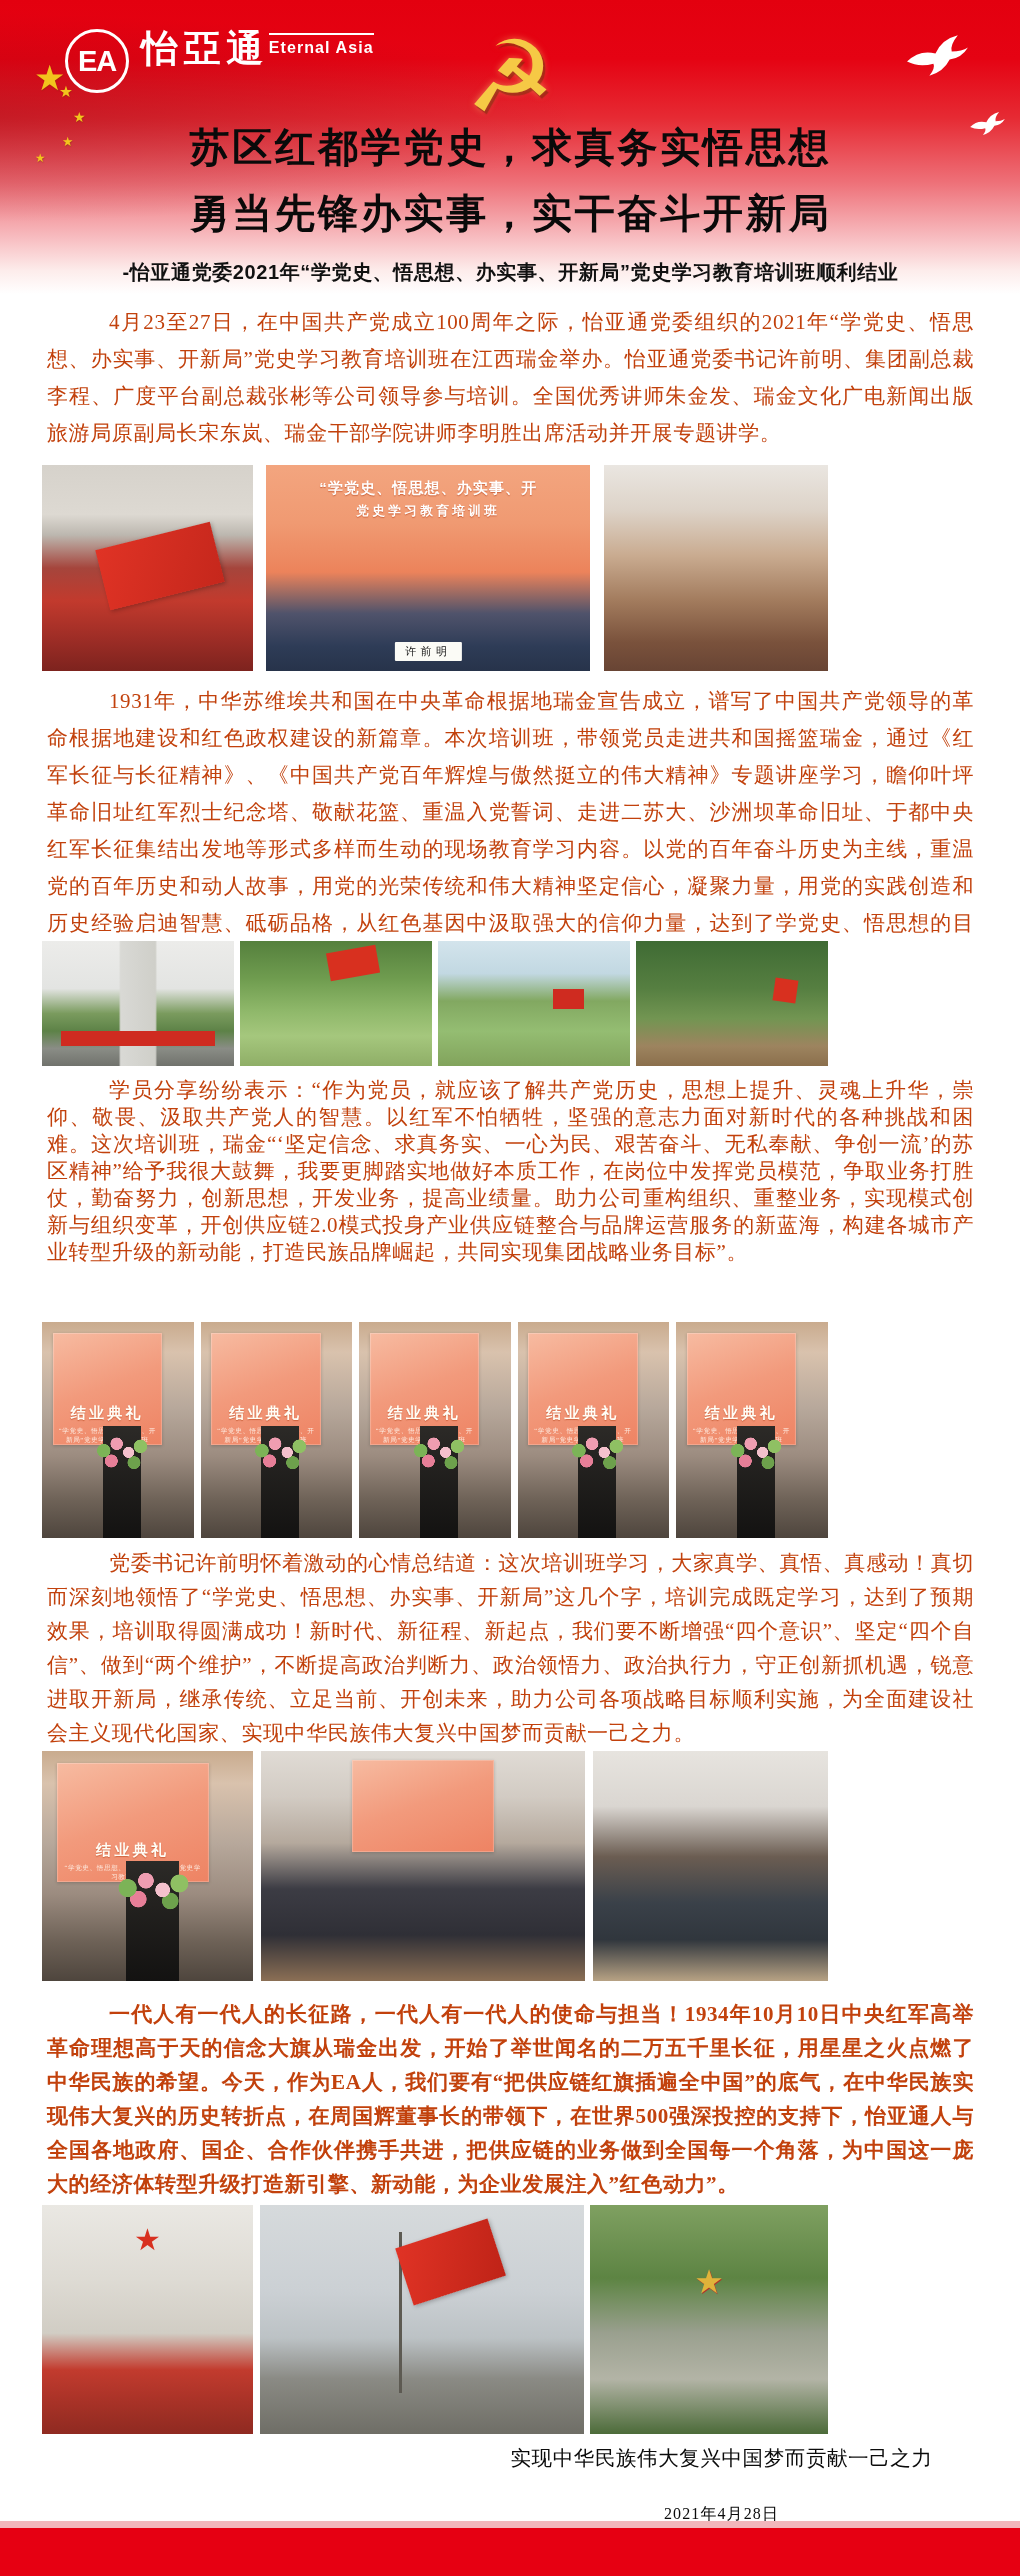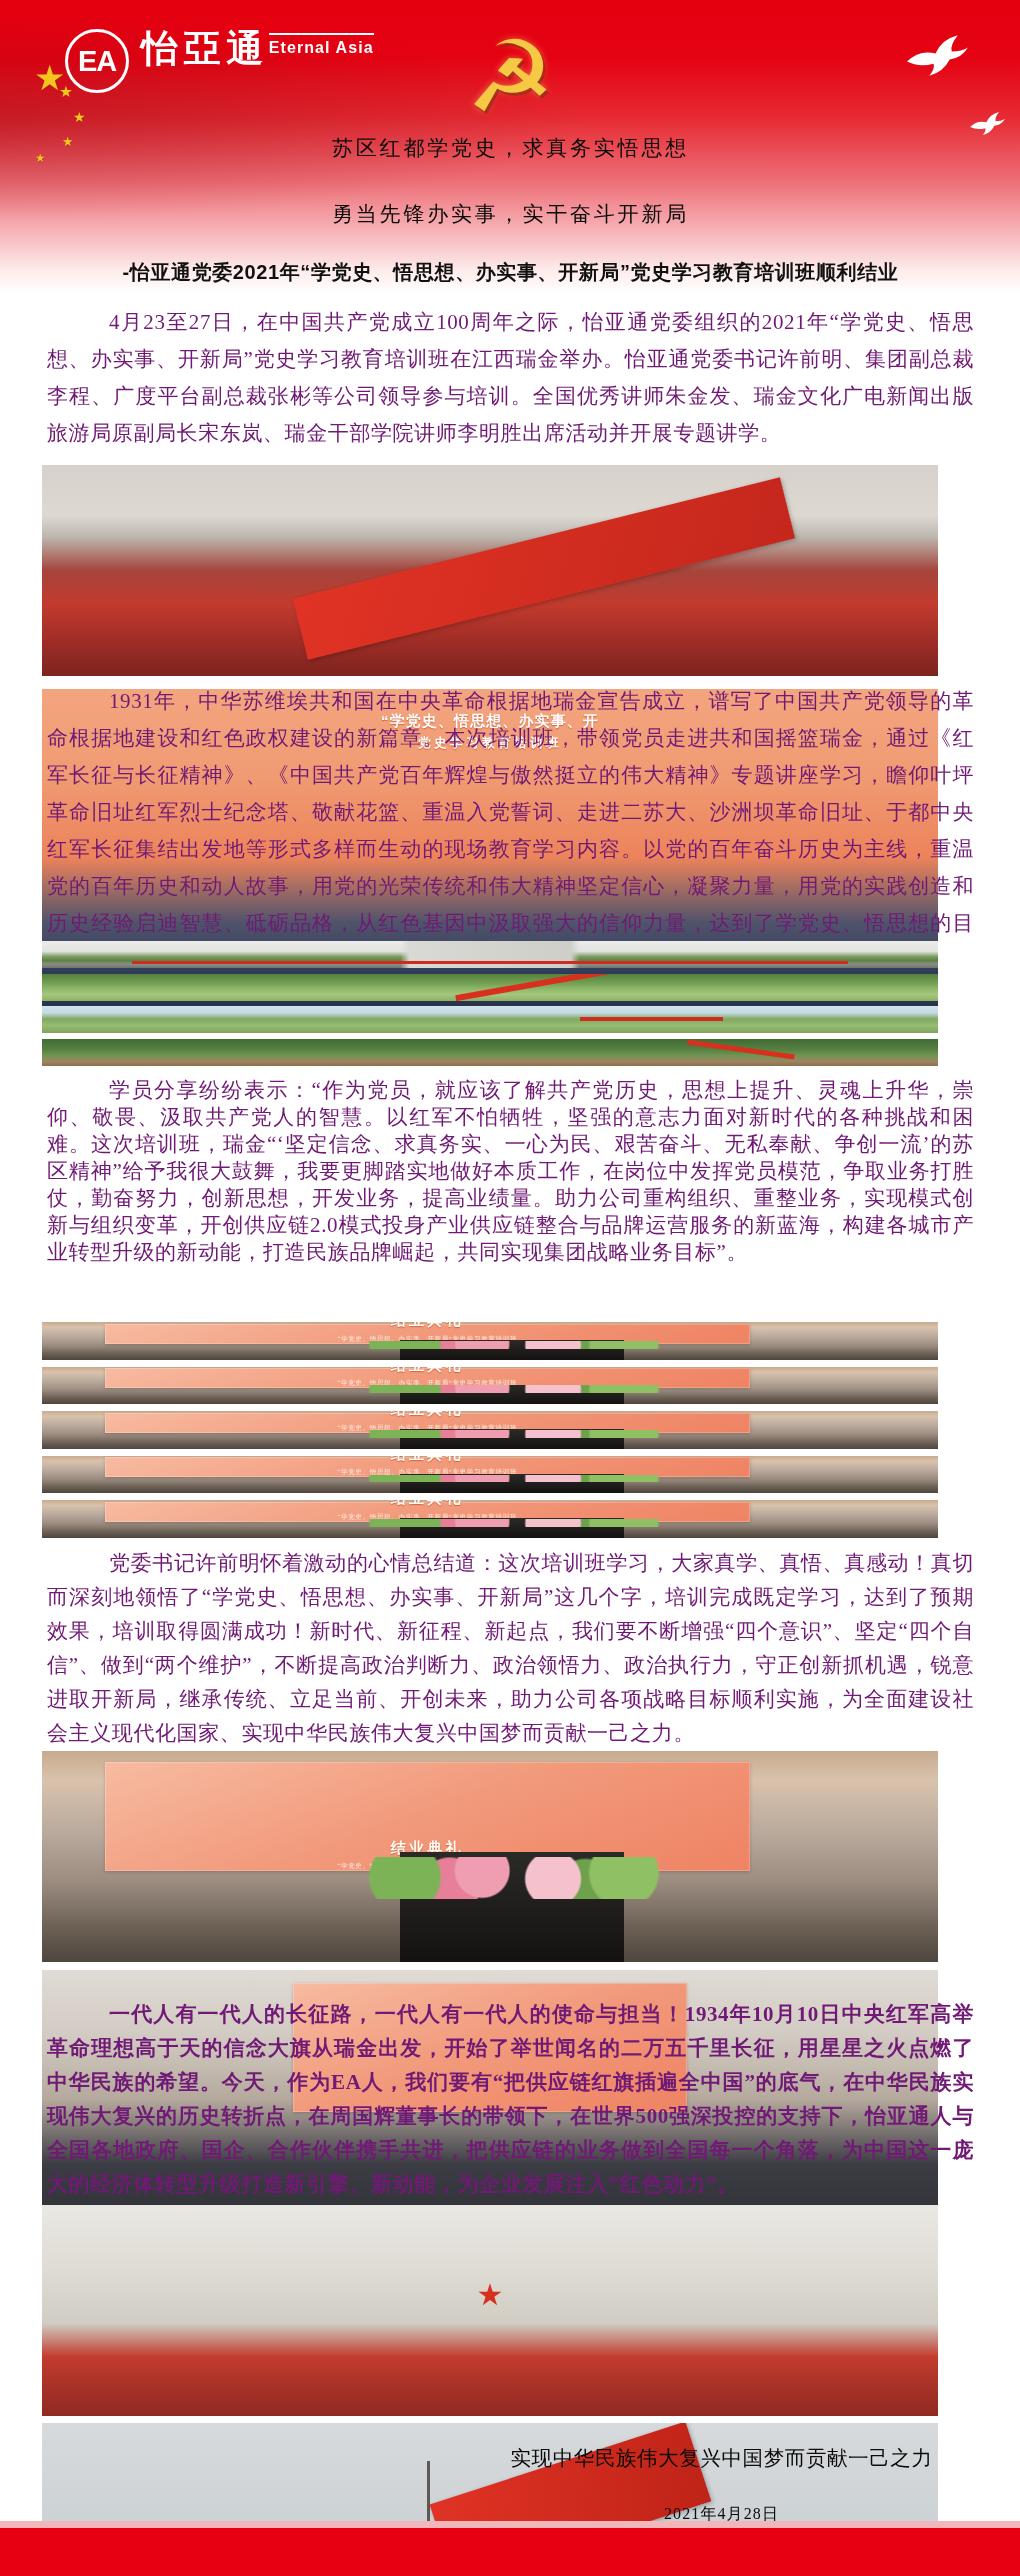--- a/index.html
+++ b/index.html
@@ -29,37 +29,37 @@
   .star-s1{left:59px;top:83px;font-size:15.5px;}
   .star-s2{left:73px;top:109px;font-size:14px;}
   .star-s3{left:62px;top:134px;font-size:12.7px;}
   .star-s4{left:35px;top:151px;font-size:11.6px;}
   .dove{position:absolute;}
   .dove-big{right:51px;top:29px;width:65px;height:53px;}
   .dove-small{right:15.5px;top:109px;width:37px;height:29px;}
 
   .title-wrap{position:absolute;top:129px;left:0;width:100%;text-align:center;
     font-family:"Liberation Sans",sans-serif;}
-  .title-line{font-size:21px;font-weight:400;color:#0a0a0a;letter-spacing:2.8px;line-height:37px;}
+  .title-line{font-size:40px;font-weight:700;color:#0a0a0a;letter-spacing:2.8px;line-height:37px;}
   .title-line2{margin-top:29px;}
   .subtitle{position:absolute;top:259px;left:0;width:100%;text-align:center;
     font-family:"Liberation Sans",sans-serif;font-size:20px;font-weight:700;color:#111;letter-spacing:0.6px;}
 
   
   .para{position:absolute;left:0;width:1021px;overflow:hidden;}
-  .para p{margin:0 47px;text-indent:62px;font-size:21px;color:#701a75;
+  .para p{margin:0 47px;text-indent:62px;font-size:21px;color:#c2410c;
     letter-spacing:0.6px;text-align:justify;}
   .sec-p1{top:304px;height:162px;}  .sec-p1 p{line-height:37px;}
   .sec-p2{top:683px;height:258px;} .sec-p2 p{line-height:37px;}
   .sec-p3{top:1077px;height:249px;} .sec-p3 p{line-height:27px;}
   .sec-p4{top:1546px;height:206px;} .sec-p4 p{line-height:34px;}
   .sec-p5{top:1997px;height:208px;font-weight:bold;} .sec-p5 p{line-height:34px;}
 
   
-  .prow{position:absolute;left:42px;width:896px;display:flex;flex-direction:column;}
+  .prow{position:absolute;left:42px;width:786px;display:flex;}
   .ph{position:relative;overflow:hidden;flex:1 1 0;}
   .sec-row1{top:465px;height:206px;gap:13.3px;}
   .sec-row2{top:941px;height:125px;gap:5.5px;}
   .sec-row3{top:1322px;height:216px;gap:6.6px;}
   .sec-row4{top:1751px;height:230px;gap:7.8px;}
   .sec-row5{top:2205px;height:229px;gap:6.6px;}
   .w-s{flex:0 0 211px;}
   .w-m{flex:0 0 324px;}
 
   .r1a{background:linear-gradient(180deg,#d6d2cb 0%,#ddd9d2 24%,#bcb7af 34%,#a5453c 50%,#c23a2d 66%,#9e2d26 84%,#7d231e 100%);}

